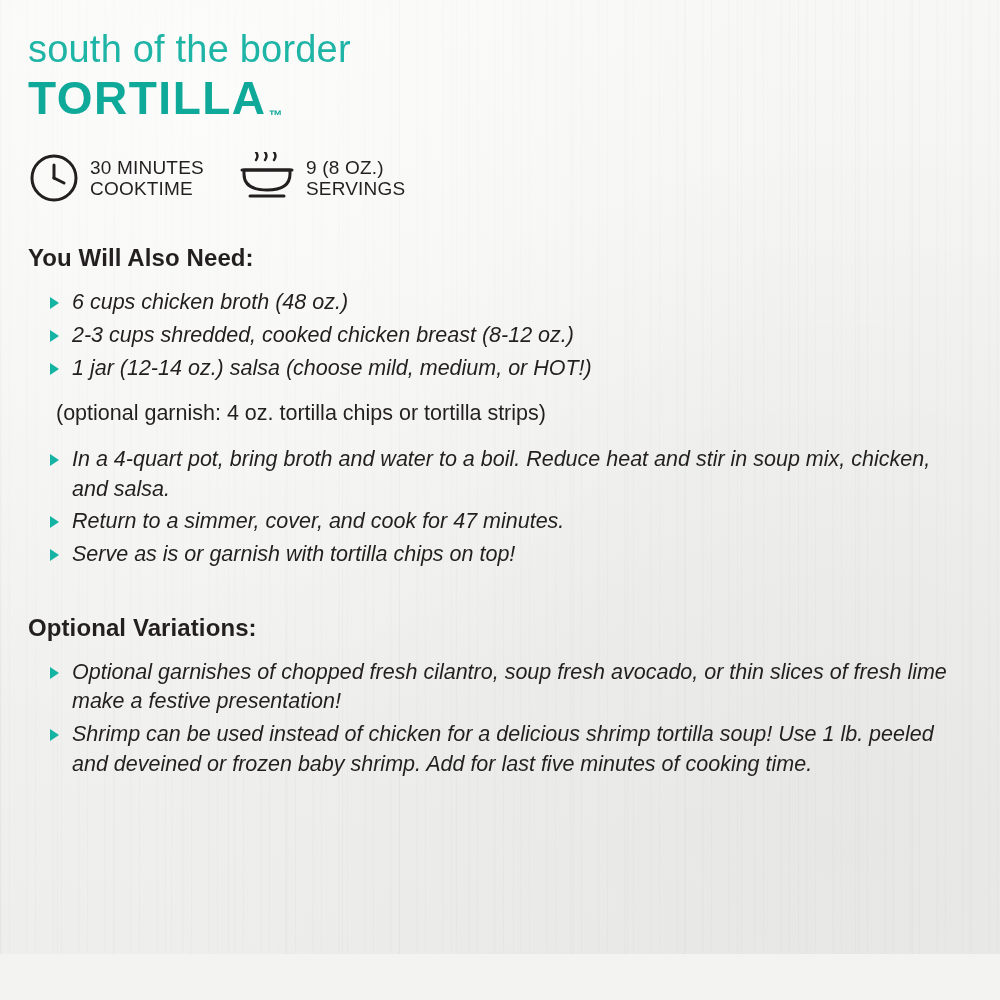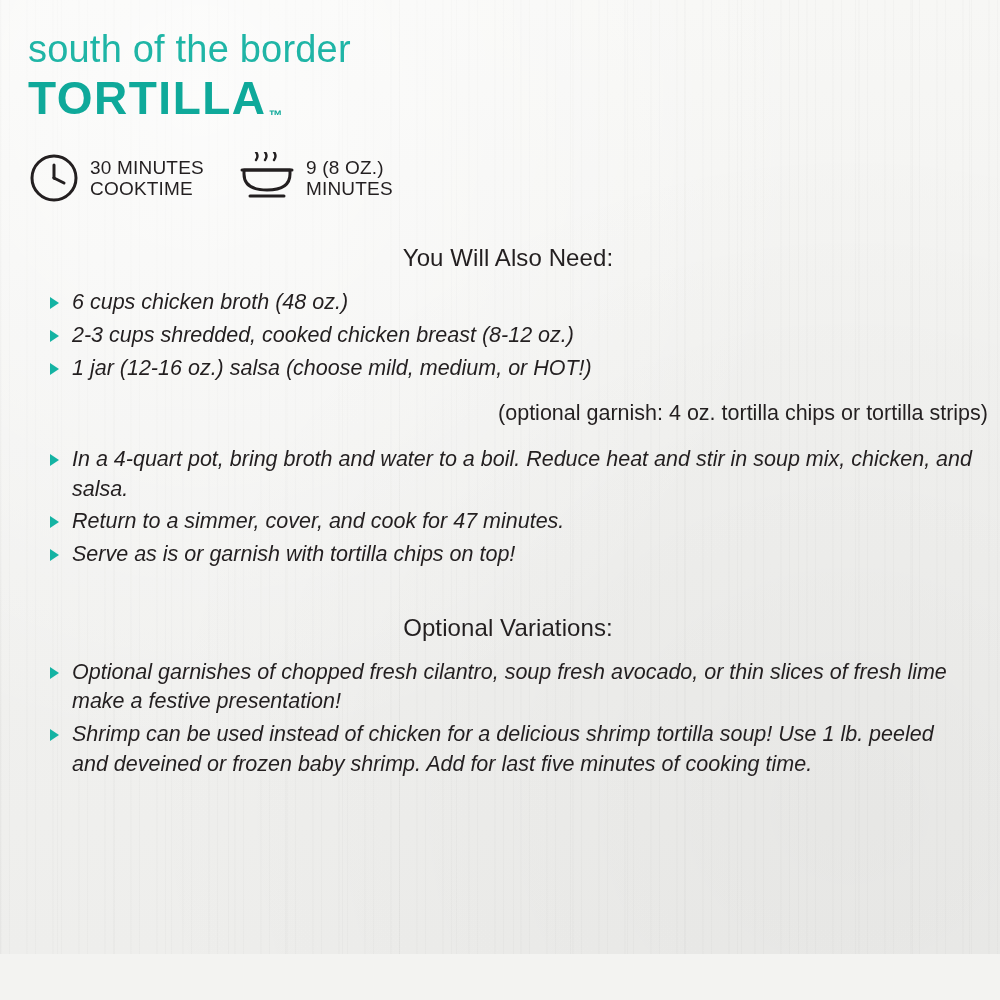--- a/index.html
+++ b/index.html
@@ -11,21 +11,21 @@
     height: 1000px;
     font-family: "Liberation Sans", sans-serif;
     background: #f3f3f1;
     overflow: hidden;
   }
   .page {
     position: relative;
     width: 1000px;
     height: 954px;
     box-sizing: border-box;
-    padding: 30px 12px 0 24px;
+    padding: 30px 24px 0 24px;
     background:
       repeating-linear-gradient(90deg,
         rgba(0,0,0,0.012) 0px,
         rgba(0,0,0,0.012) 2px,
         rgba(255,255,255,0.0) 2px,
         rgba(255,255,255,0.0) 9px,
         rgba(0,0,0,0.02) 9px,
         rgba(0,0,0,0.02) 10px,
         rgba(255,255,255,0) 10px,
         rgba(255,255,255,0) 26px),
@@ -103,25 +103,24 @@
   }
 
   
   .section {
     position: relative;
     z-index: 2;
     margin-left: 4px;
   }
   .section-title {
     font-size: 24px;
-    font-weight: 400;
+    font-weight: 700;
     color: #231f20;
     margin: 40px 0 12px 0;
     letter-spacing: 0.1px;
-    text-align: center;
   }
   .section-title.tight { margin-top: 44px; }
 
   ul.bullets {
     list-style: none;
     margin: 16px;
     padding: 0;
     font-style: italic;
   }
   ul.bullets li {
@@ -142,21 +141,20 @@
     border-left: 9px solid #14b3a3;
     border-top: 6px solid transparent;
     border-bottom: 6px solid transparent;
   }
   .subline {
     font-size: 21.5px;
     line-height: 1.38;
     color: #231f20;
     padding-left: 28px;
     margin-top: 0;
-    text-align: right;
   }
   .icon-svg { display: block; }
 </style>
 </head>
 <body>
 
 <div class="page">
 
   <div class="brand">
     <div class="brand-line1">south of the border</div>
@@ -188,32 +186,32 @@
           <path d="M18 8 q3 -4 0 -8" fill="none" stroke="#231f20" stroke-width="2.4" stroke-linecap="round"></path>
           <path d="M27 8 q3 -4 0 -8" fill="none" stroke="#231f20" stroke-width="2.4" stroke-linecap="round"></path>
           <path d="M36 8 q3 -4 0 -8" fill="none" stroke="#231f20" stroke-width="2.4" stroke-linecap="round"></path>
           <path d="M6 18 h46 v4 q0 16 -23 16 q-23 0 -23 -16 z" fill="none" stroke="#231f20" stroke-width="3" stroke-linejoin="round"></path>
           <line x1="4" y1="18" x2="54" y2="18" stroke="#231f20" stroke-width="3" stroke-linecap="round"></line>
           <line x1="12" y1="44" x2="46" y2="44" stroke="#231f20" stroke-width="3" stroke-linecap="round"></line>
         </svg>
       </span>
       <span class="meta-text">
         <span>9 (8 OZ.)</span>
-        <span>MINUTES</span>
+        <span>SERVINGS</span>
       </span>
     </div>
 
   </div>
 
   <div class="section">
     <div class="section-title">You Will Also Need:</div>
     <ul class="bullets">
       <li><span class="tri"></span><span>6 cups chicken broth (48 oz.)</span></li>
       <li><span class="tri"></span><span>2-3 cups shredded, cooked chicken breast (8-12 oz.)</span></li>
-      <li><span class="tri"></span><span>1 jar (12-16 oz.) salsa (choose mild, medium, or HOT!)</span></li>
+      <li><span class="tri"></span><span>1 jar (12-14 oz.) salsa (choose mild, medium, or HOT!)</span></li>
     </ul>
     <div class="subline">(optional garnish: 4 oz. tortilla chips or tortilla strips)</div>
   </div>
 
   <div class="section">
     <ul class="bullets">
       <li><span class="tri"></span><span>In a 4-quart pot, bring broth and water to a boil. Reduce heat and stir in soup mix, chicken, and salsa.</span></li>
       <li><span class="tri"></span><span>Return to a simmer, cover, and cook for 47 minutes.</span></li>
       <li><span class="tri"></span><span>Serve as is or garnish with tortilla chips on top!</span></li>
     </ul>

